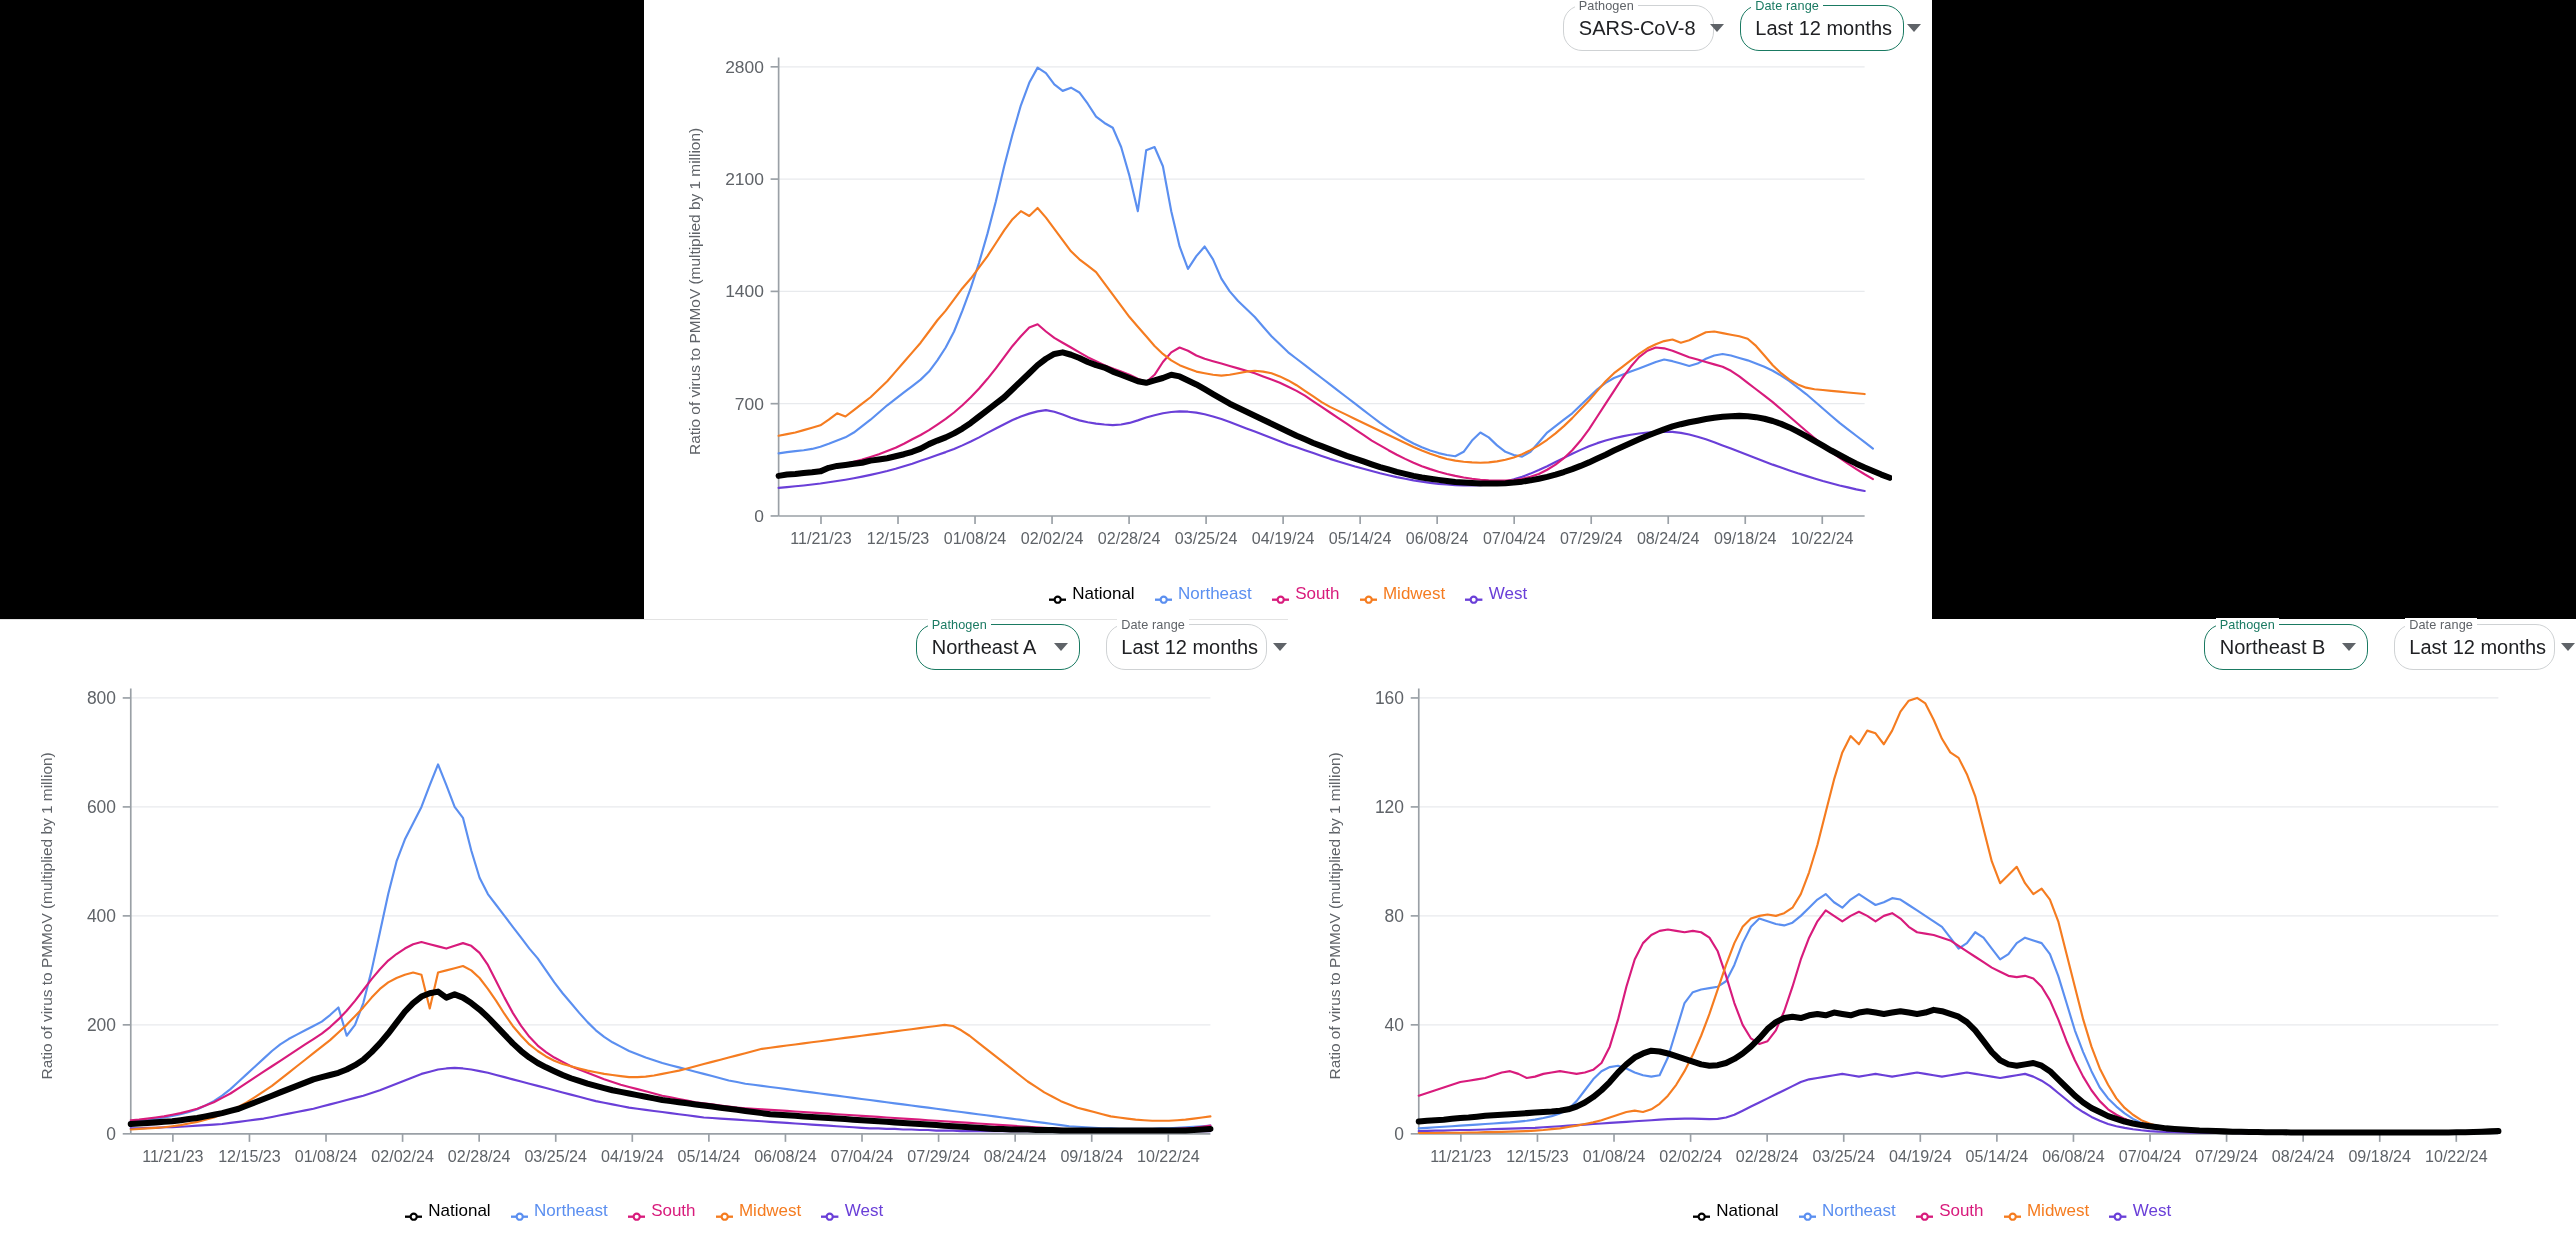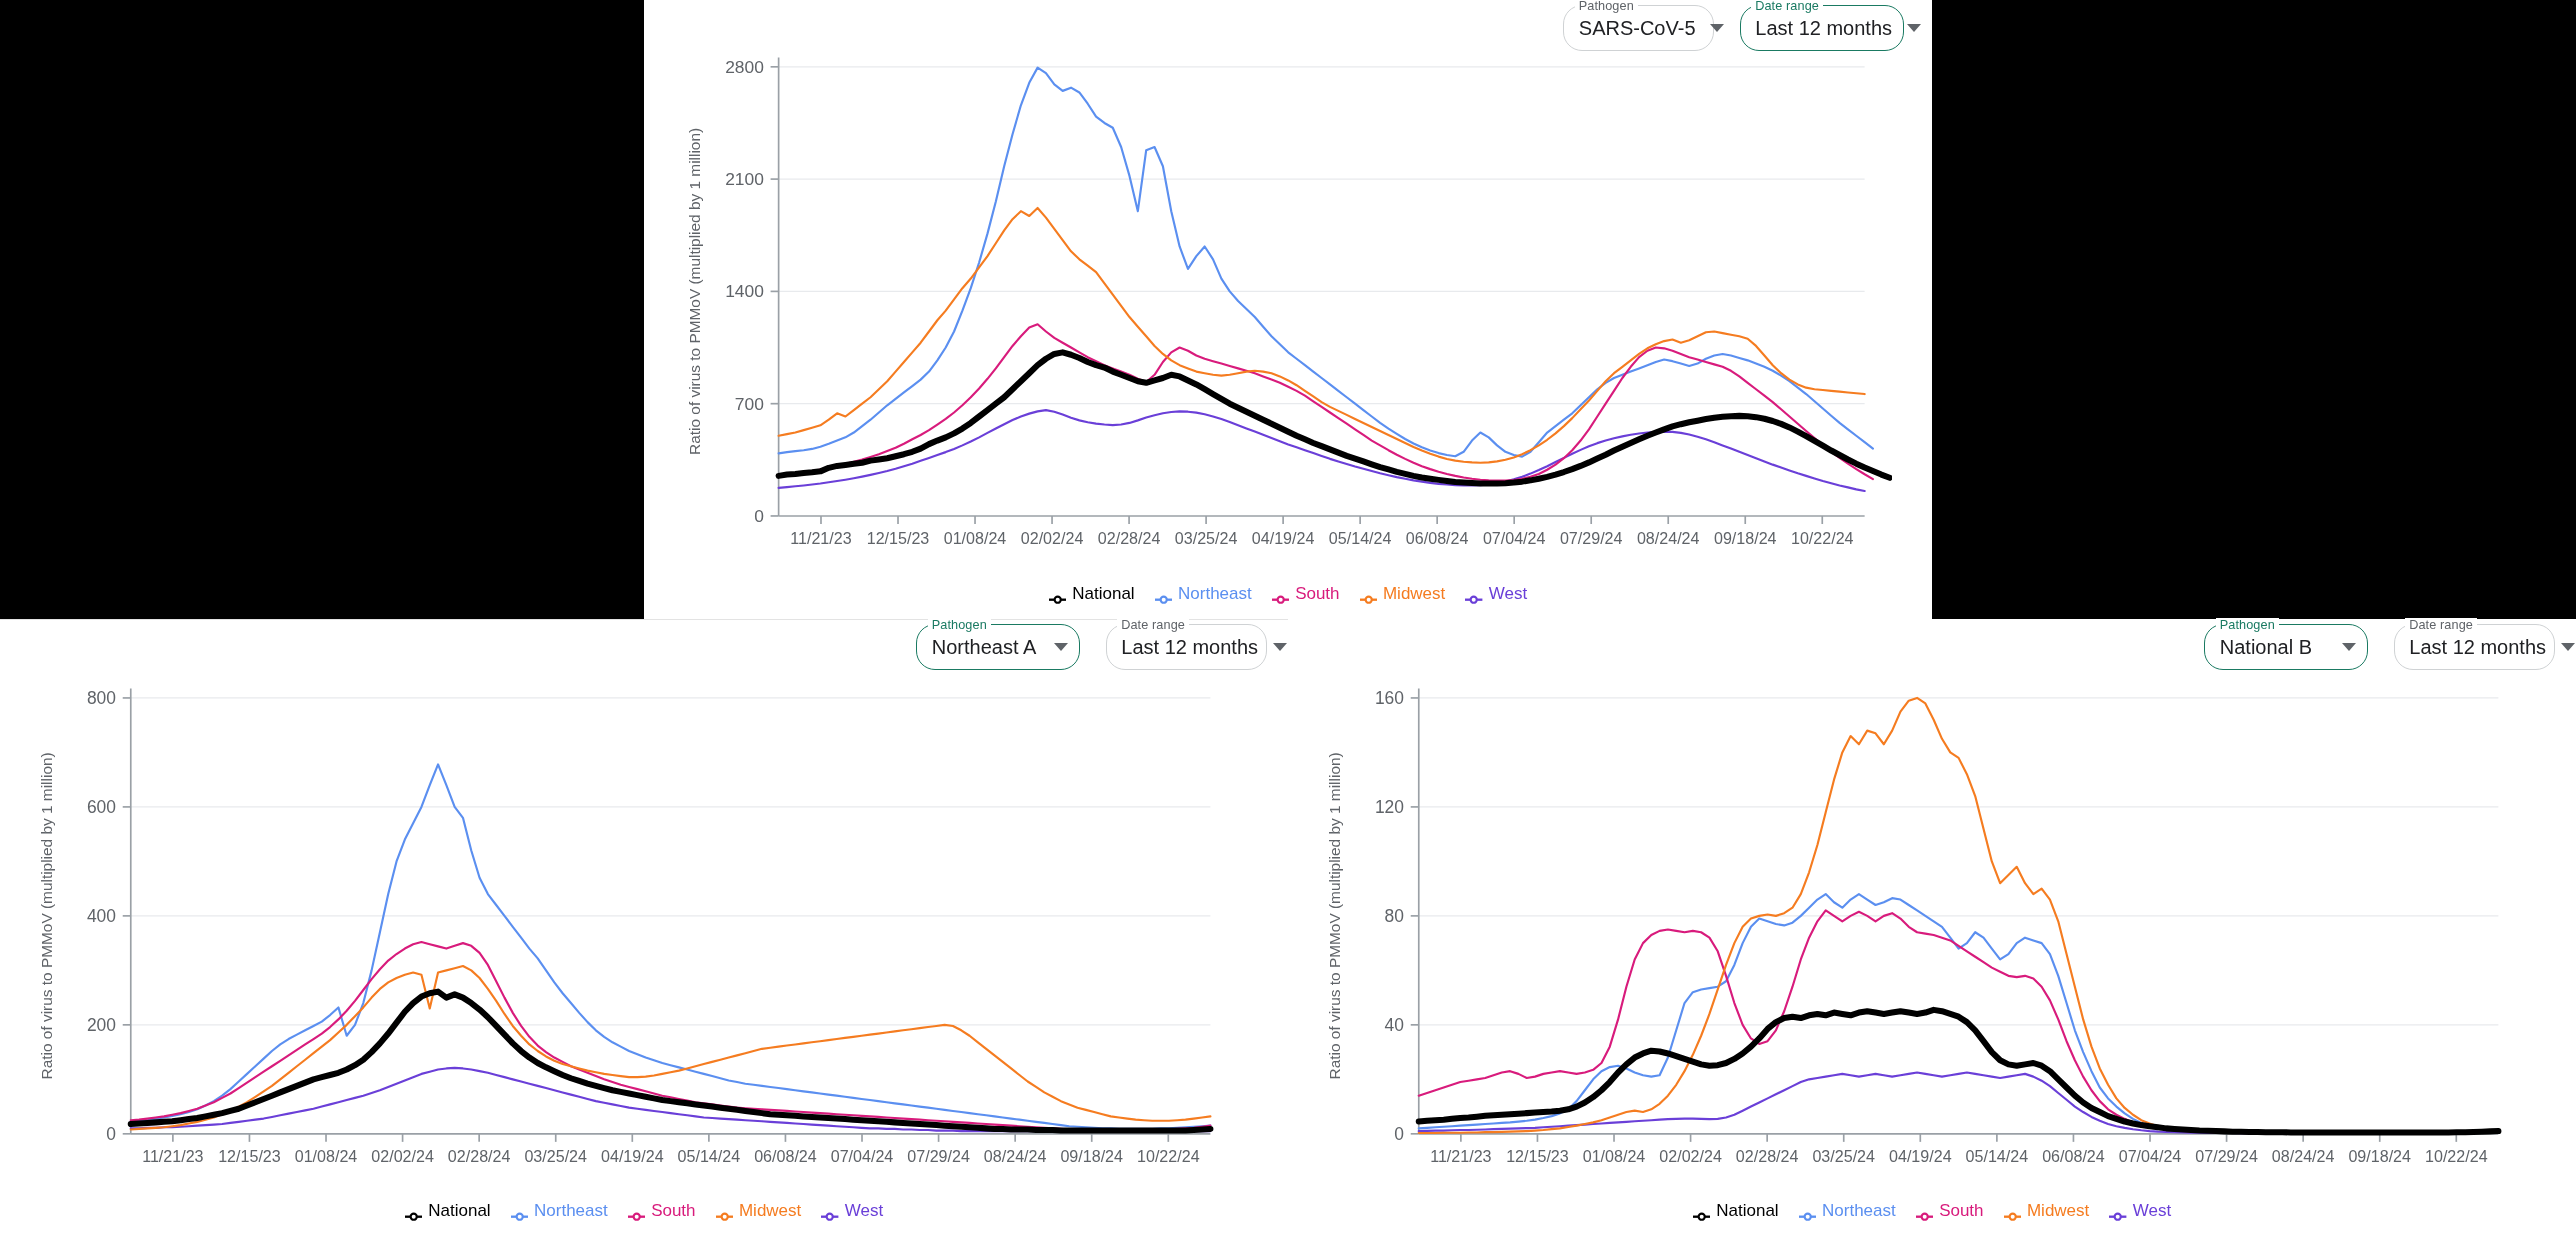--- a/index.html
+++ b/index.html
@@ -66,21 +66,21 @@
 <body>
 
 <div class="blackbox" id="black-left"></div>
 <div class="blackbox" id="black-right"></div>
 
 <div class="panel" id="panel-top"></div>
 
 <div class="controls" id="controls-top">
   <div class="field f-pathogen">
     <span class="legend">Pathogen</span>
-    <span class="value">SARS-CoV-5</span>
+    <span class="value">SARS-CoV-8</span>
     <span class="caret"></span>
   </div>
   <div class="field f-range focused">
     <span class="legend">Date range</span>
     <span class="value">Last 12 months</span>
     <span class="caret"></span>
   </div>
 </div>
 
 <div class="chart" id="chart-top" style="left:644px;top:40px;">
@@ -281,21 +281,21 @@
         </svg></span>
       <span style="color: rgb(106, 63, 216);">West</span>
     </div>
   </div>
 
 <div class="panel" id="panel-br"></div>
 
 <div class="controls" id="controls-br">
   <div class="field f-pathogen focused">
     <span class="legend">Pathogen</span>
-    <span class="value">National B</span>
+    <span class="value">Northeast B</span>
     <span class="caret"></span>
   </div>
   <div class="field f-range">
     <span class="legend">Date range</span>
     <span class="value">Last 12 months</span>
     <span class="caret"></span>
   </div>
 </div>
 
 <div class="chart" id="chart-br" style="left:1288px;top:671px;">

